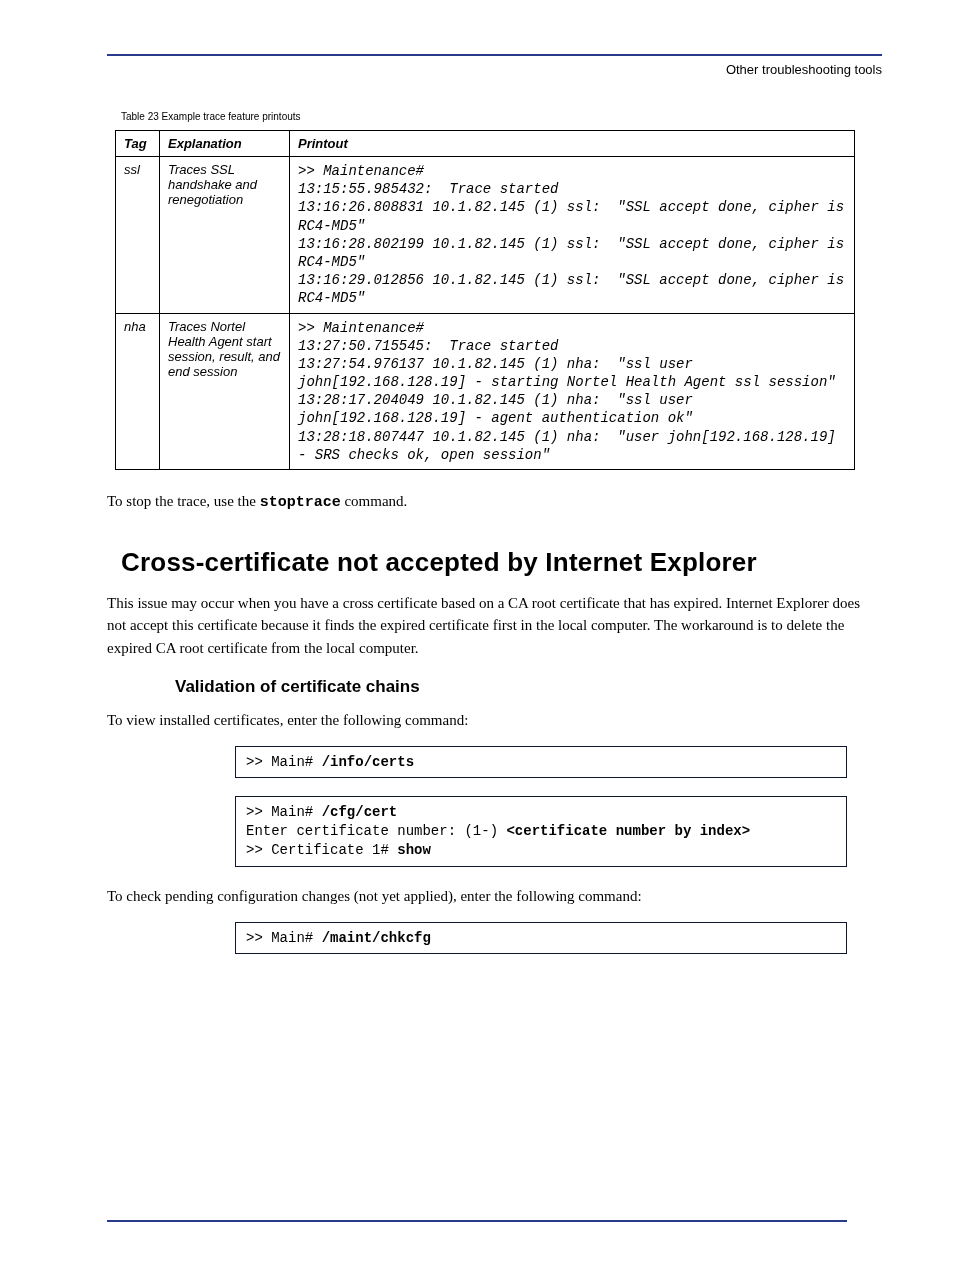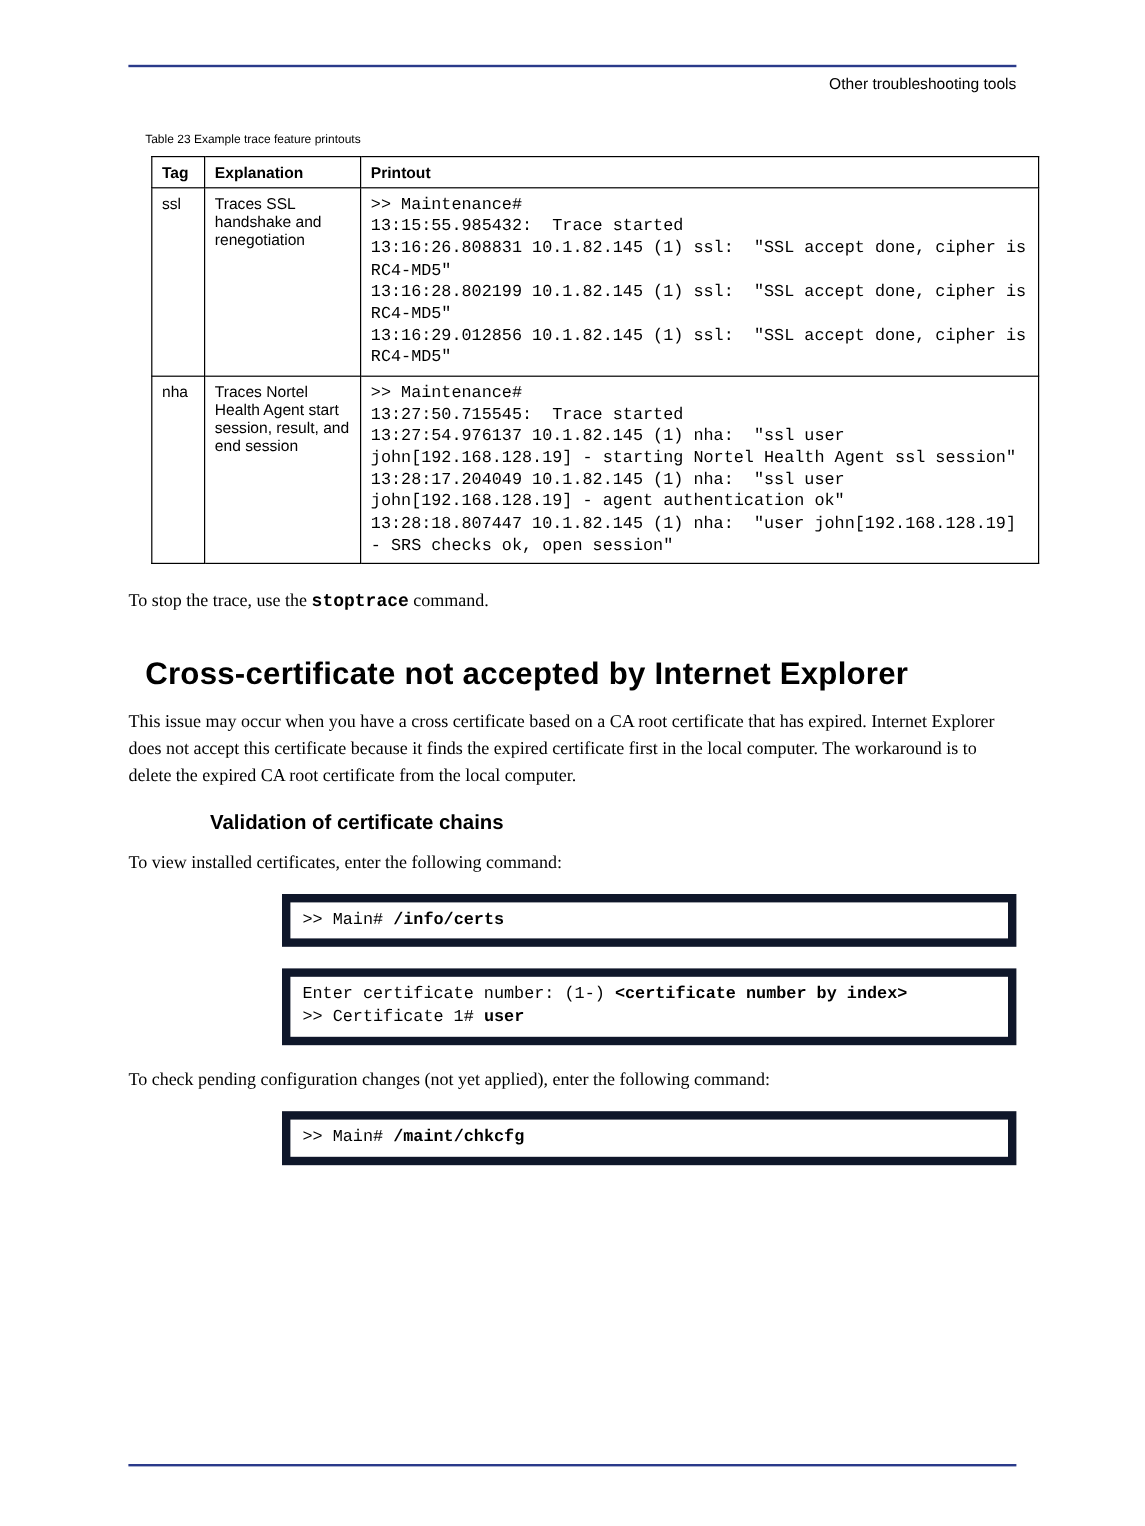--- a/index.html
+++ b/index.html
@@ -5,21 +5,21 @@
   * { margin: 0; padding: 0; box-sizing: border-box; }
   body {
     width: 954px;
     height: 1272px;
     background: #ffffff;
     font-family: "Times New Roman", Times, serif;
     color: #000000;
     position: relative;
   }
   .page {
-    padding: 54px 107px 0 107px;
+    padding: 54px 72px 0 107px;
   }
   .top-rule {
     border-top: 2px solid #2a3a8a;
     margin-bottom: 6px;
   }
   .header-right {
     text-align: right;
     font-size: 13px;
     font-family: Arial, Helvetica, sans-serif;
     color: #000;
@@ -27,22 +27,23 @@
   }
   .caption {
     font-size: 10px;
     font-family: Arial, Helvetica, sans-serif;
     font-weight: 400;
     margin: 0 0 8px 14px;
   }
   table.trace {
     border-collapse: collapse;
     width: 740px;
-    margin-left: 19px;
+    margin-left: 8px;
     margin-bottom: 20px;
+    font-style: italic;
   }
   table.trace th, table.trace td {
     border: 1px solid #000;
     padding: 5px 8px;
     font-family: Arial, Helvetica, sans-serif;
     font-size: 13px;
     vertical-align: top;
     text-align: left;
   }
   table.trace th {
@@ -69,21 +70,21 @@
     margin: 32px 0 14px 14px;
     letter-spacing: 0.2px;
   }
   h3.subsection {
     font-family: Arial, Helvetica, sans-serif;
     font-weight: 700;
     font-size: 17px;
     margin: 18px 0 12px 68px;
   }
   .cmdbox {
-    border: 7px solid #0f172a;
+    border: 1px solid #0f172a;
     width: 612px;
     margin-left: 128px;
     padding: 6px 10px;
     margin-bottom: 18px;
     font-size: 14px;
     line-height: 1.35;
   }
   .cmdprompt { font-family: "Courier New", Courier, monospace; }
   .cmdbold   { font-family: "Courier New", Courier, monospace; font-weight: 700; }
   .tight { margin-bottom: 8px; }
@@ -164,22 +165,23 @@
   <div class="body-indent">
     <p class="body tight">To view installed certificates, enter the following command:</p>
   </div>
 
   <div class="cmdbox">
     <span class="cmdprompt">&gt;&gt; Main# </span><span class="cmdbold">/info/certs</span>
   </div>
 
 
   <div class="cmdbox">
+    <div><span class="cmdprompt">&gt;&gt; Main# </span><span class="cmdbold">/cfg/cert</span></div>
     <div><span class="cmdprompt">Enter certificate number:  (1-) </span><span class="cmdbold">&lt;certificate number by index&gt;</span></div>
-    <div><span class="cmdprompt">&gt;&gt; Certificate 1# </span><span class="cmdbold">user</span></div>
+    <div><span class="cmdprompt">&gt;&gt; Certificate 1# </span><span class="cmdbold">show</span></div>
   </div>
 
   <div class="body-indent">
     <p class="body tight">To check pending configuration changes (not yet applied), enter the following command:</p>
   </div>
 
   <div class="cmdbox">
     <span class="cmdprompt">&gt;&gt; Main# </span><span class="cmdbold">/maint/chkcfg</span>
   </div>
 

